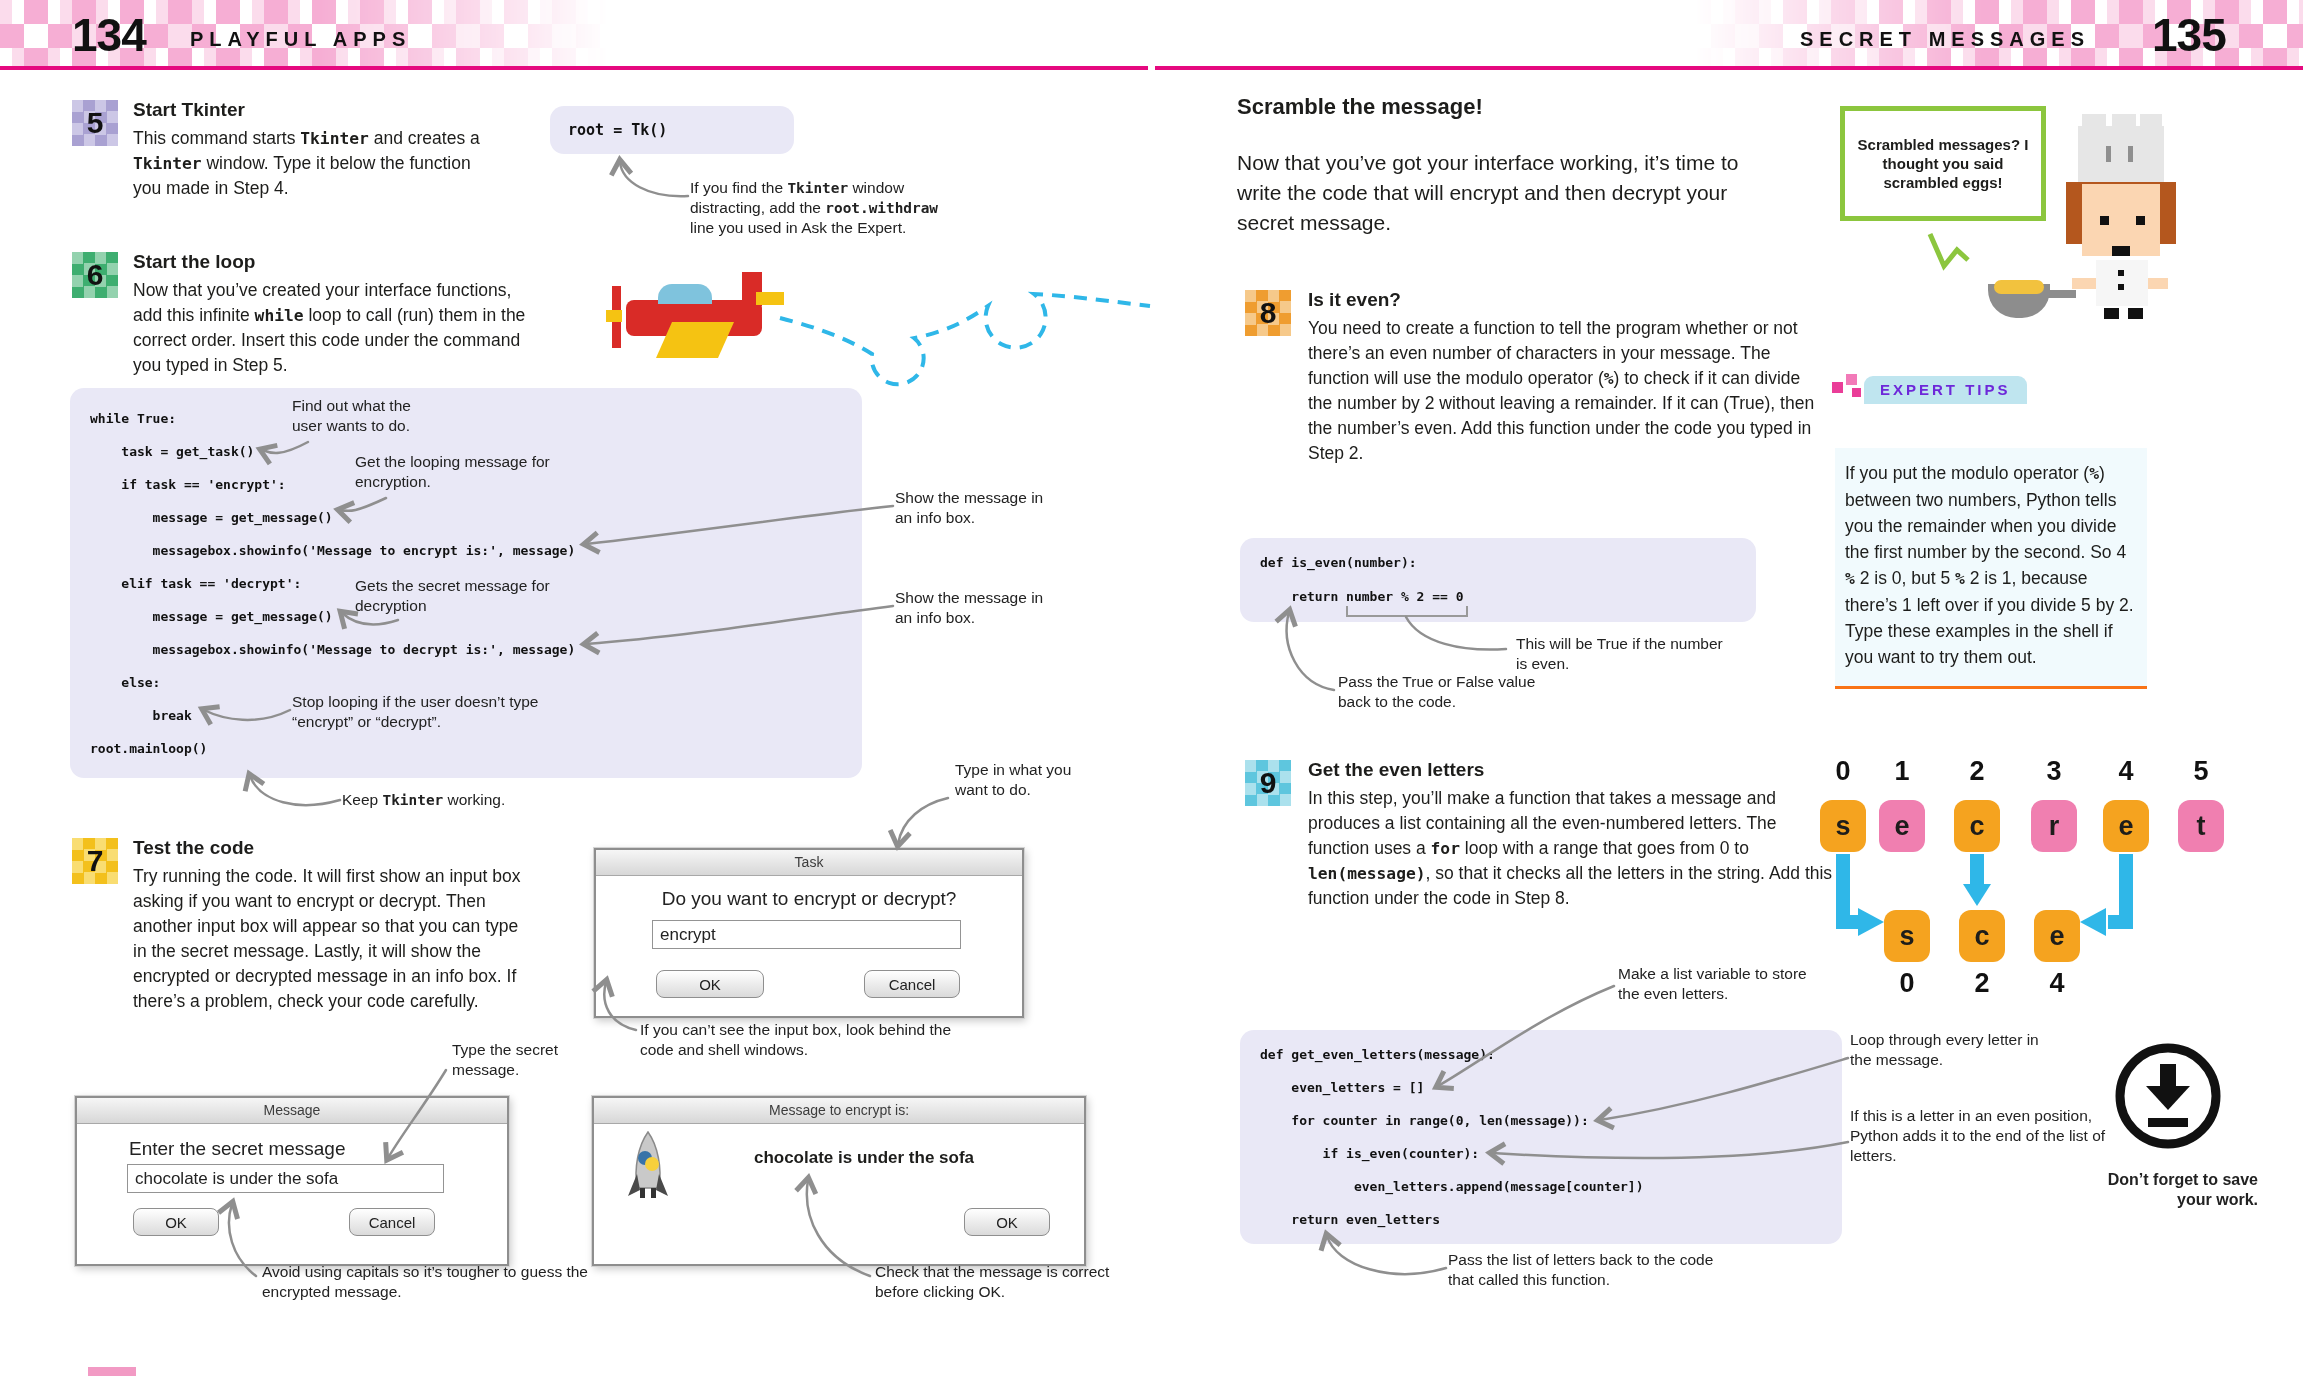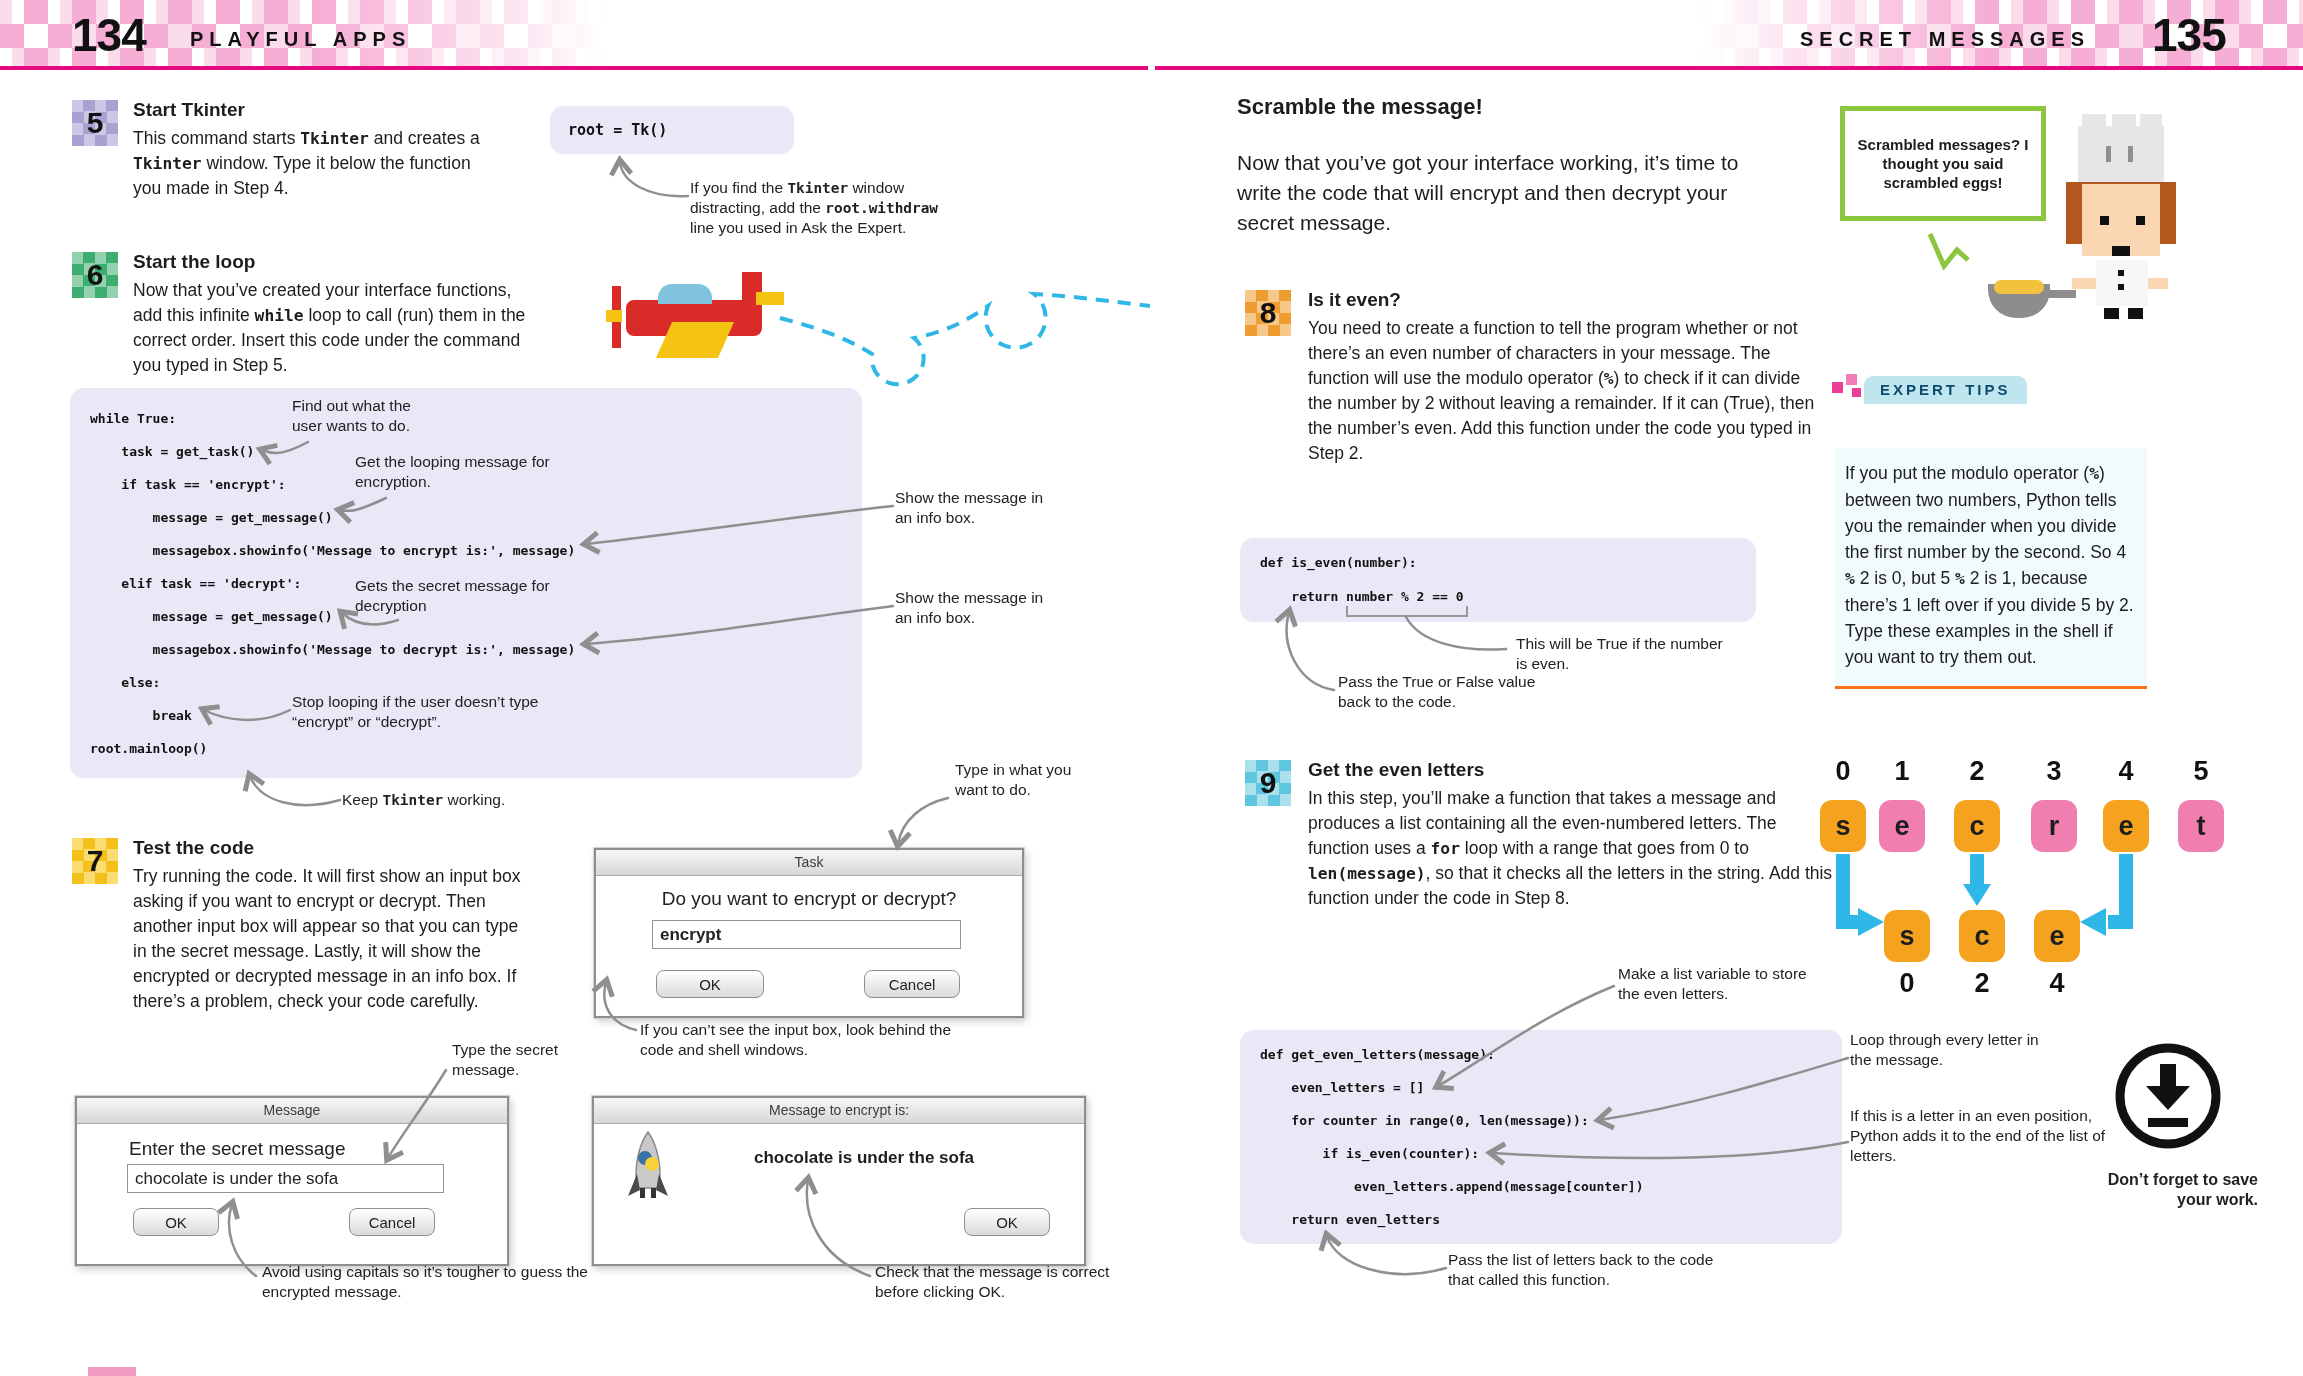--- a/index.html
+++ b/index.html
@@ -43,21 +43,21 @@
              font-size:14px;color:#3c3c3c;background:linear-gradient(#f6f6f6,#d7d7d7);
              border-bottom:1px solid #a8a8a8;}
   .dlg-prompt{position:absolute;font-size:19px;color:#222;}
   .dlg-input{position:absolute;border:1px solid #949494;background:#fff;font-size:17px;
              font-family:"Liberation Sans",sans-serif;color:#222;padding:0 0 0 7px;height:27px;}
   .btn{position:absolute;height:28px;border:1px solid #8f8f8f;border-radius:8px;
        background:linear-gradient(#ffffff,#dadada);font-size:15px;color:#222;
        font-family:"Liberation Sans",sans-serif;}
   
   .tip-tab{position:absolute;background:#bfe5ef;border-radius:9px 9px 0 0;height:28px;line-height:28px;
-           padding:0 16px;font-size:15px;font-weight:800;letter-spacing:3px;color:#0c4a6e;}
+           padding:0 16px;font-size:15px;font-weight:800;letter-spacing:3px;color:#6d28d9;}
   .tip-band{position:absolute;background:#4bc3dd;color:#111;font-weight:800;font-size:24px;
             line-height:44px;padding-left:10px;}
   .tip-body{position:absolute;background:#f1fafd;border-bottom:3px solid #f97316;
             font-size:17.5px;line-height:26px;padding:12px 10px 16px 10px;}
   .pix{position:absolute;}
   
   .tile{position:absolute;width:46px;height:52px;border-radius:12px;display:flex;align-items:center;
         justify-content:center;font-size:27px;font-weight:800;color:#1d1d1b;}
   .t-or{background:#f5a31f;}
   .t-pk{background:#f07fb0;}
@@ -132,21 +132,21 @@
 
   <div class="badge b7" style="left:72px;top:838px">
       <span>7</span>
     </div>
   <div class="stitle" style="left:133px;top:837px">Test the code</div>
   <div class="sbody" style="left:133px;top:864px;width:392px"><span>Try running the code. It will first show an input box asking if you want to encrypt or decrypt. Then another input box will appear so that you can type in the secret message. Lastly, it will show the encrypted or decrypted message in an info box. If there’s a problem, check your code carefully.</span></div>
 
   <div class="dialog" style="left:594px;top:848px;width:426px;height:166px">
     <div class="dlg-title">Task</div>
     <div class="dlg-prompt" style="left:0;right:0;top:38px;text-align:center">Do you want to encrypt or decrypt?</div>
-    <input class="dlg-input" style="left: 56px; top: 70px; width: 300px; font-weight: bold;" value="encrypt">
+    <input class="dlg-input" style="left: 56px; top: 70px; width: 300px;" value="encrypt">
     <button class="btn" style="left:60px;top:120px;width:108px">OK</button>
     <button class="btn" style="right:62px;top:120px;width:96px">Cancel</button>
   </div>
   <div class="ann" style="left:955px;top:760px;width:132px"><span>Type in what you want to do.</span></div>
   <div class="ann" style="left:640px;top:1020px;width:315px"><span>If you can’t see the input box, look behind the code and shell windows.</span></div>
   <div class="ann" style="left:452px;top:1040px;width:130px"><span>Type the secret message.</span></div>
 
   <div class="dialog" style="left:75px;top:1096px;width:430px;height:166px">
     <div class="dlg-title">Message</div>
     <div class="dlg-prompt" style="left:52px;top:40px">Enter the secret message</div>

